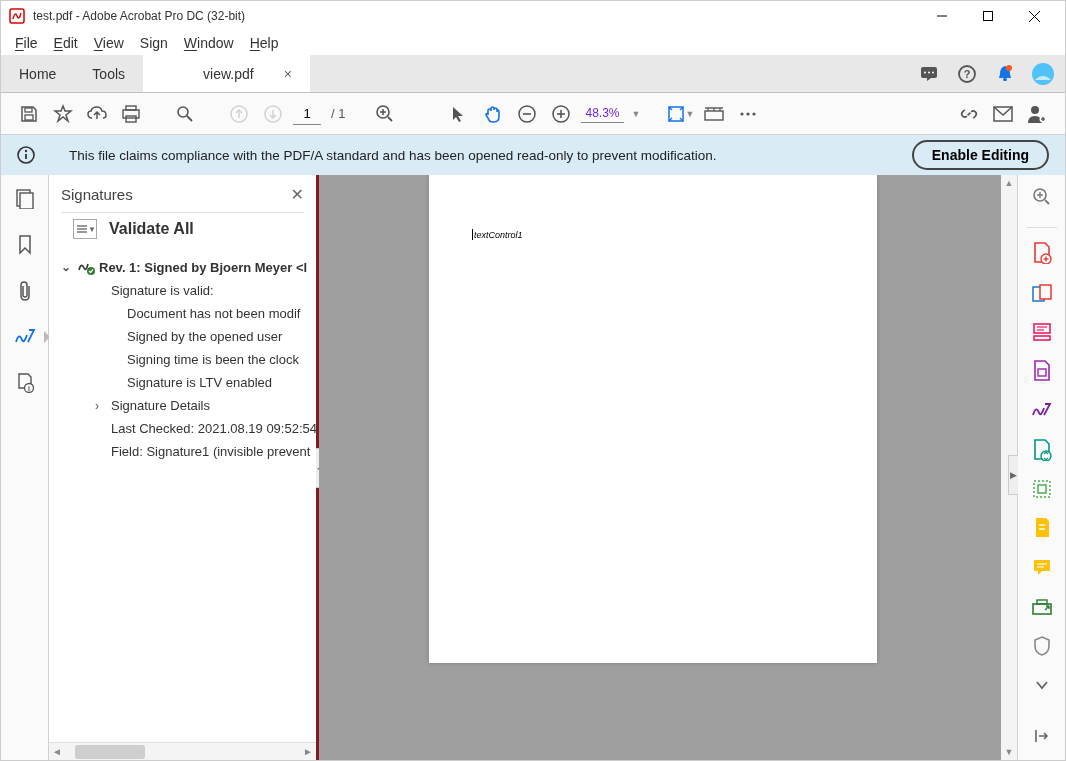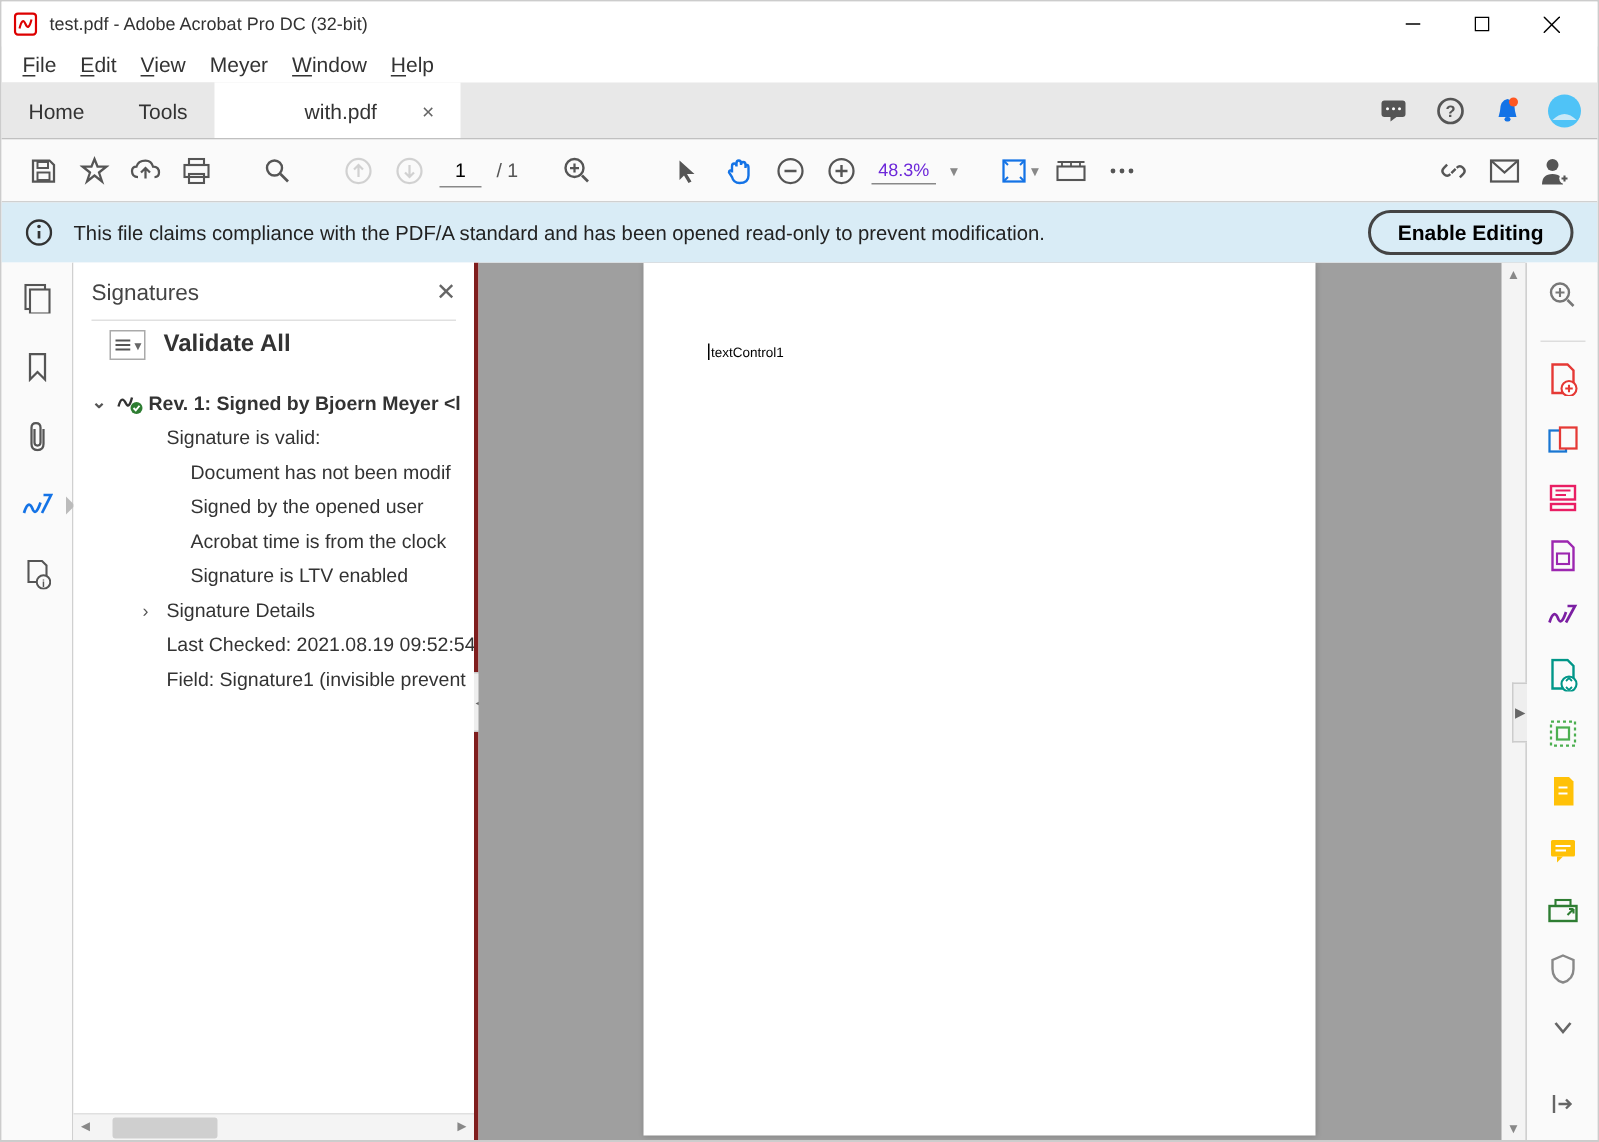--- a/index.html
+++ b/index.html
@@ -33,21 +33,21 @@
 .tb-sep { width: 14px; }
 .tb-page-input { width: 28px; height: 22px; border: none; border-bottom: 1px solid #888; text-align: center; font-size: 13px; background: transparent; }
 .tb-page-total { font-size: 13px; color: #555; margin-left: 4px; }
 .tb-zoom { font-size: 12px; color: #6d28d9; }
 .tb-spacer { flex: 1; }
 .tb-dropdown-arrow { font-size: 9px; color: #888; margin-left: 2px; }
 
 
 .infobar { height: 40px; background: #d9ecf6; display: flex; align-items: center; padding: 0 16px; gap: 14px; }
 .infobar-icon { width: 18px; height: 18px; }
-.infobar-text { flex: 1; font-size: 13.5px; color: #222; }
+.infobar-text { flex: 1; font-size: 13.5px; color: #222; margin-left: 20px; }
 .infobar-btn { border: 2px solid #444; border-radius: 18px; padding: 5px 18px; font-size: 14px; font-weight: 600; background: #d9ecf6; cursor: default; }
 
 
 .main { flex: 1; display: flex; overflow: hidden; }
 
 
 .navrail { width: 48px; background: #fafafa; border-right: 1px solid #d0d0d0; display: flex; flex-direction: column; align-items: center; padding-top: 8px; gap: 14px; }
 .nav-btn { width: 32px; height: 32px; display: flex; align-items: center; justify-content: center; cursor: default; color: #555; position: relative; }
 .nav-btn.active { color: #1473e6; }
 .nav-btn.active::after { content: ""; position: absolute; right: -9px; top: 10px; width: 0; height: 0; border-top: 6px solid transparent; border-bottom: 6px solid transparent; border-left: 6px solid #bbb; }
@@ -68,21 +68,21 @@
 .sig-chevron { width: 14px; font-size: 12px; color: #555; margin-right: 2px; }
 .sig-icon { width: 18px; height: 16px; margin-right: 4px; }
 .sig-link { text-decoration: underline; cursor: default; }
 .sig-hscroll { height: 18px; border-top: 1px solid #e0e0e0; background: #f4f4f4; display: flex; align-items: center; }
 .sig-hscroll-thumb { height: 14px; width: 70px; background: #cfcfcf; border-radius: 2px; margin-left: 10px; }
 .sig-hscroll-arrow { width: 16px; text-align: center; color: #888; font-size: 10px; }
 .panel-collapse { position: absolute; right: -10px; top: 50%; transform: translateY(-50%); width: 10px; height: 40px; background: #eee; border: 1px solid #ccc; border-left: none; display: flex; align-items: center; justify-content: center; font-size: 9px; color: #666; cursor: default; }
 
 
 .doc-viewport { flex: 1; background: #9f9f9f; position: relative; overflow: hidden; }
-.doc-page { position: absolute; left: 110px; top: 0; width: 448px; height: 582px; background: #fff; box-shadow: 0 0 4px rgba(0,0,0,0.2); }
+.doc-page { position: absolute; left: 110px; top: 0; width: 448px; height: 488px; background: #fff; box-shadow: 0 0 4px rgba(0,0,0,0.2); font-style: italic; }
 .doc-text { position: absolute; left: 45px; top: 55px; font-size: 9px; font-family: Arial; color: #000; }
 .doc-text::before { content: ""; position: absolute; left: -2px; top: -1px; height: 11px; border-left: 1px solid #000; }
 .doc-vscroll { position: absolute; right: 0; top: 0; width: 16px; height: 100%; background: #f4f4f4; }
 .doc-vscroll-up, .doc-vscroll-down { height: 16px; display: flex; align-items: center; justify-content: center; font-size: 9px; color: #888; }
 .doc-vscroll-down { position: absolute; bottom: 0; width: 100%; }
 
 
 .toolrail { width: 48px; background: #fafafa; border-left: 1px solid #d0d0d0; display: flex; flex-direction: column; align-items: center; padding-top: 8px; gap: 12px; position: relative; }
 .tool-btn { width: 30px; height: 30px; display: flex; align-items: center; justify-content: center; cursor: default; }
 .toolrail-collapse { position: absolute; left: -10px; top: 280px; width: 10px; height: 40px; background: #eee; border: 1px solid #ccc; border-right: none; display: flex; align-items: center; justify-content: center; font-size: 9px; color: #666; cursor: default; }
@@ -117,34 +117,34 @@
           <line x1="11" y1="0" x2="0" y2="11" stroke="#000" stroke-width="1"></line>
         </svg>
       </div>
   </div>
 </div>
 
 <div class="menubar">
   <span class="menu-item"><span class="menu-underline">F</span>ile</span>
   <span class="menu-item"><span class="menu-underline">E</span>dit</span>
   <span class="menu-item"><span class="menu-underline">V</span>iew</span>
-  <span class="menu-item">Meyer</span>
+  <span class="menu-item">Sign</span>
   <span class="menu-item"><span class="menu-underline">W</span>indow</span>
   <span class="menu-item"><span class="menu-underline">H</span>elp</span>
 </div>
 
 <div class="tabbar">
   <div class="tab inactive">
       <span>Home</span>
     </div>
   <div class="tab inactive">
       <span>Tools</span>
     </div>
   <div class="tab active" style="padding-left:60px;">
-    <span>with.pdf</span>
+    <span>view.pdf</span>
     <span class="tab-close">×</span>
   </div>
   <div class="tabbar-spacer"></div>
   <div class="tabbar-right">
     <span class="tabbar-icon">
         <svg width="20" height="18" viewBox="0 0 20 18">
           <rect x="2" y="2" width="16" height="11" rx="2" fill="#555"></rect>
           <path d="M8 13 L8 16 L12 13" fill="#555"></path>
           <circle cx="6" cy="7.5" r="1" fill="#fff"></circle>
           <circle cx="10" cy="7.5" r="1" fill="#fff"></circle>
@@ -380,21 +380,21 @@
       <div class="sig-row l1">
           <span>Signature is valid:</span>
         </div>
       <div class="sig-row l2">
           <span>Document has not been modif</span>
         </div>
       <div class="sig-row l2">
           <span>Signed by the opened user</span>
         </div>
       <div class="sig-row l2">
-          <span>Acrobat time is from the clock</span>
+          <span>Signing time is been the clock</span>
         </div>
       <div class="sig-row l2">
           <span>Signature is LTV enabled</span>
         </div>
       <div class="sig-row l1" style="padding-left:40px;">
         <span class="sig-chevron">›</span>
         <span>Signature Details</span>
       </div>
       <div class="sig-row l1">
           <span>Last Checked: 2021.08.19 09:52:54</span>

